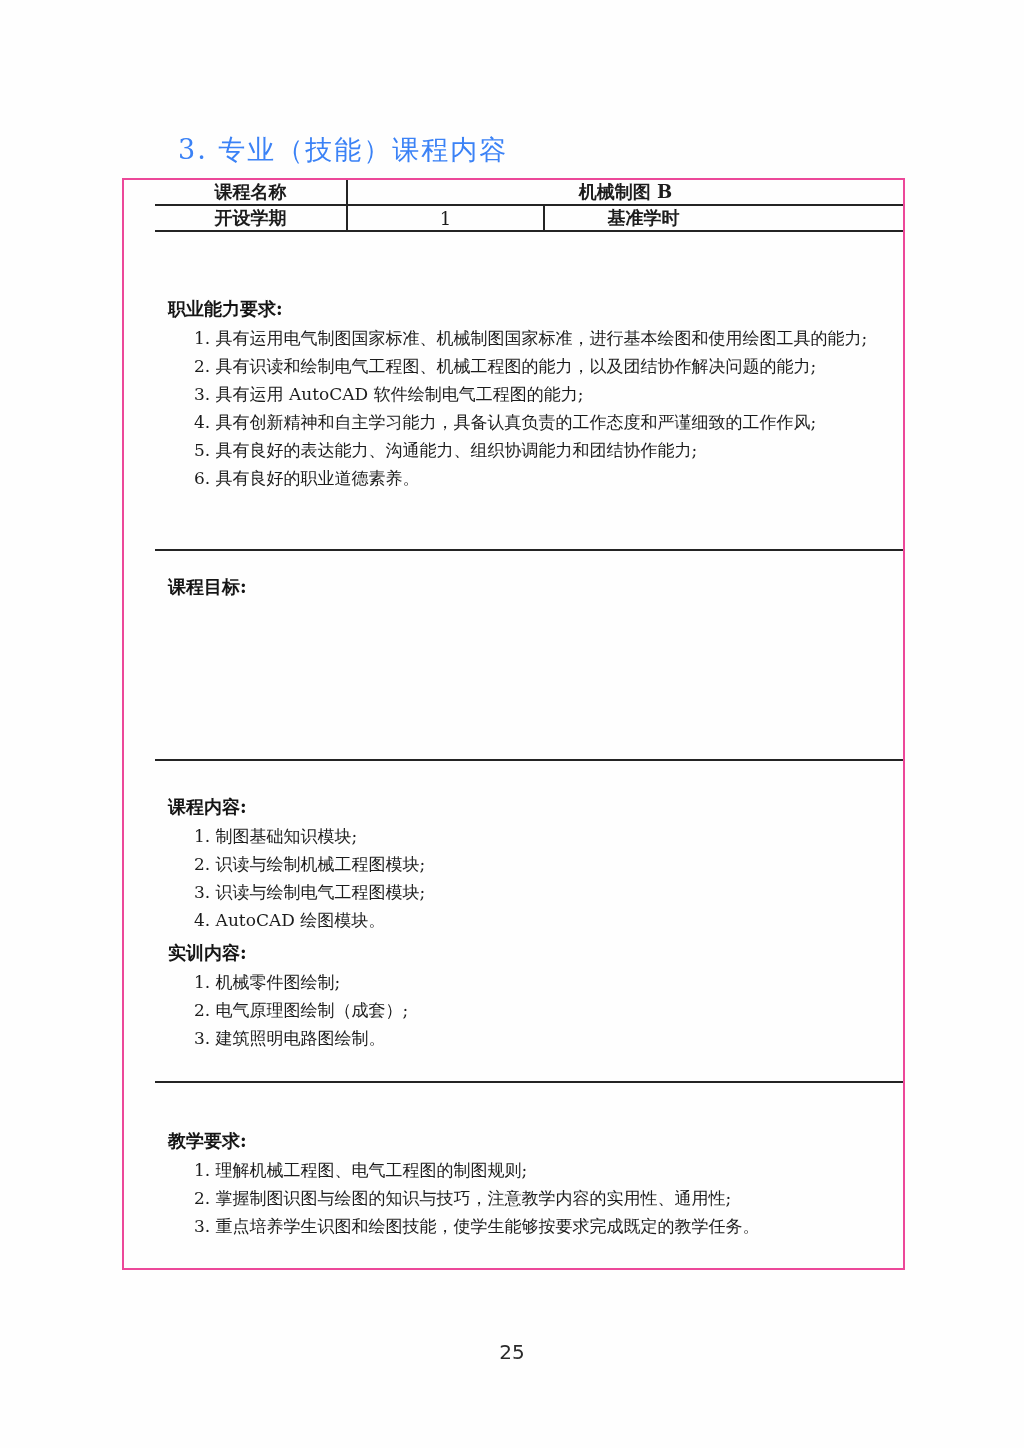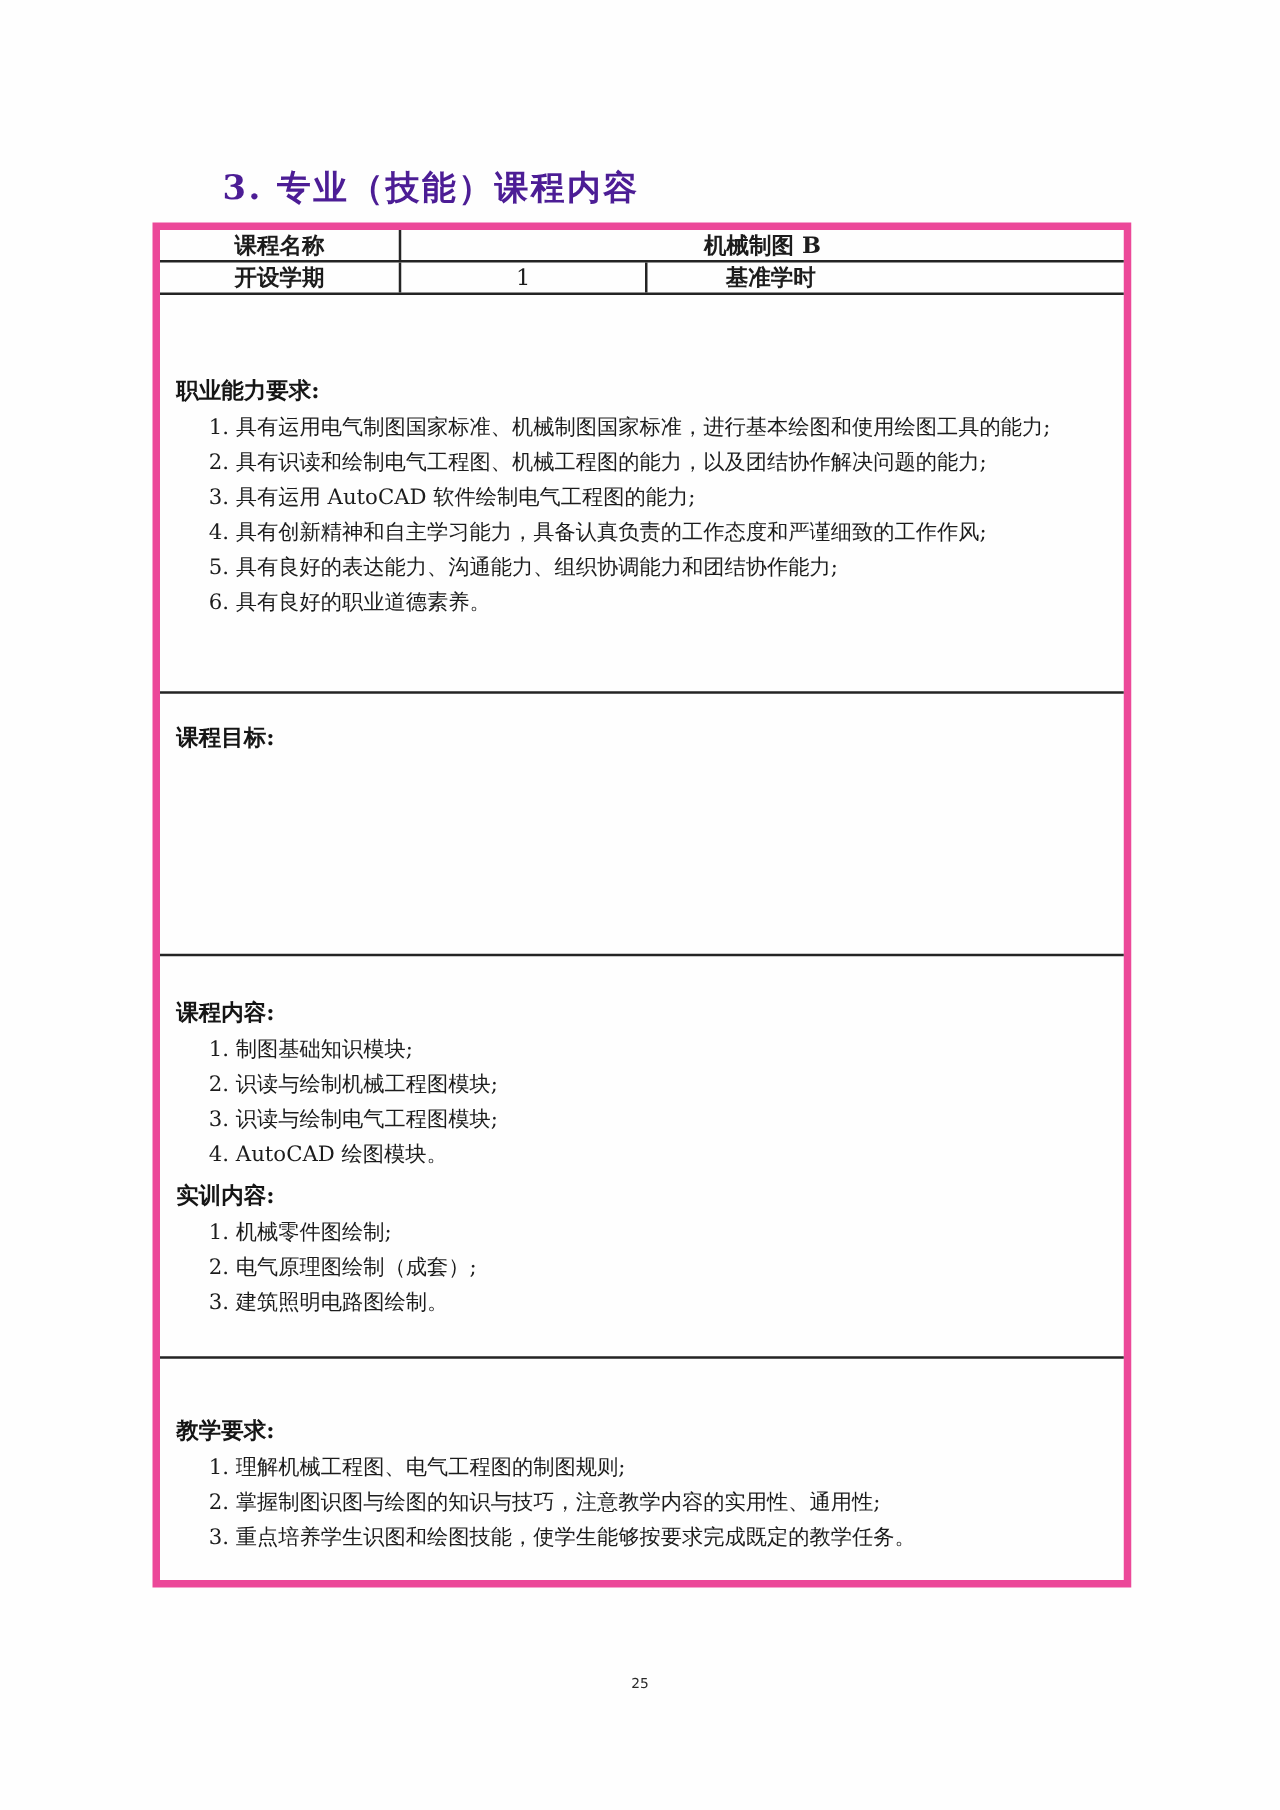--- a/index.html
+++ b/index.html
@@ -12,32 +12,33 @@
     font-family: "DejaVu Serif", "Liberation Serif", serif;
     color: #1c1c1c;
     overflow: hidden;
   }
   .doc-title {
     position: absolute;
     left: 178px;
     top: 132px;
     font-size: 27px;
     letter-spacing: 2px;
-    color: #4c1d95;
-    font-weight: 700;
+    color: #3b82f6;
+    font-weight: 400;
   }
   .course-table {
     position: absolute;
     left: 122px;
     top: 178px;
     width: 783px;
     height: 1092px;
-    border: 6px solid #ec4899;
+    border: 2px solid #ec4899;
     display: flex;
     flex-direction: column;
+    padding-left: 31px;
   }
   .t-row { display: flex; flex-direction: row; border-bottom: 2px solid #242424; }
   .t-row:last-child { border-bottom: none; }
   .t-cell {
     display: flex;
     align-items: center;
     justify-content: center;
     border-right: 2px solid #242424;
     font-size: 18px;
     text-align: center;
@@ -67,21 +68,21 @@
     text-indent: 2em;
     line-height: 28px;
   }
   .sub-gap { margin-top: 4px; }
   .page-number {
     position: absolute;
     left: 0;
     top: 1340px;
     width: 100%;
     text-align: center;
-    font-size: 11px;
+    font-size: 20px;
     font-family: "DejaVu Sans", "Liberation Sans", sans-serif;
     color: #2a2a2a;
   }
 </style>
 </head>
 <body>
 
 <div class="page">
 
   <div class="doc-title">3. 专业（技能）课程内容</div>

